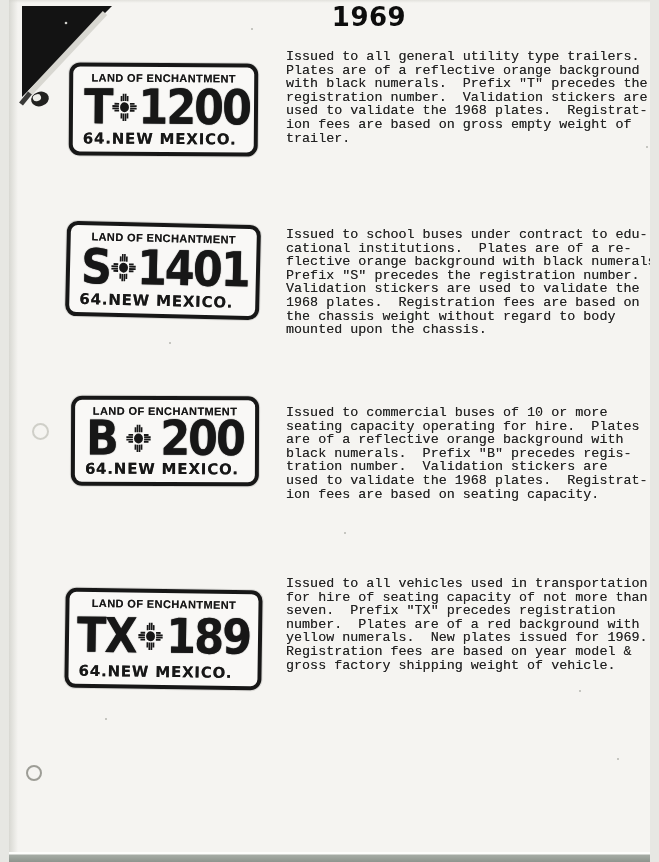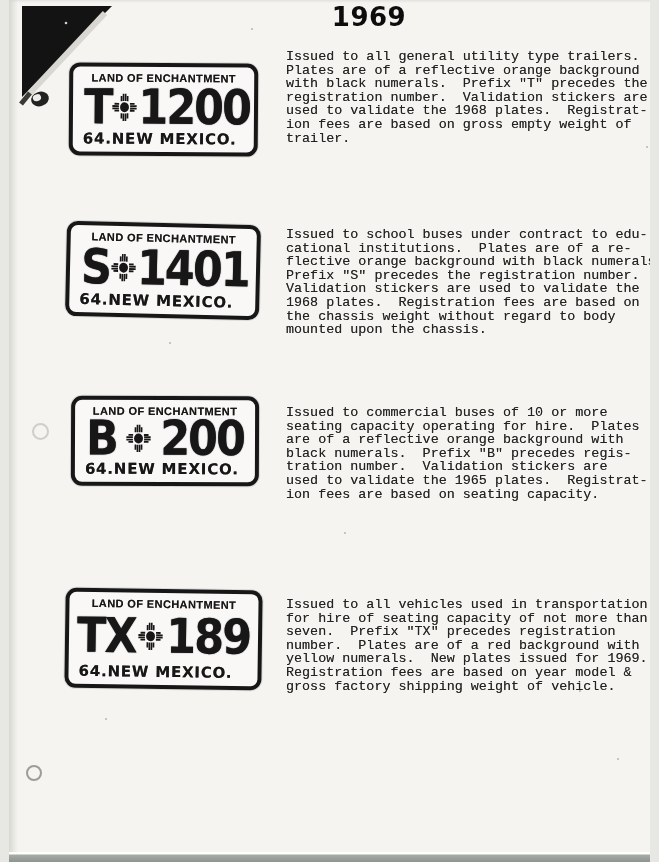--- a/index.html
+++ b/index.html
@@ -157,39 +157,39 @@
       </svg>
       <span class="plate-char">200</span>
     </div>
     <div class="plate-bottom">64.NEW MEXICO.</div>
   </div>
   <pre class="desc" style="left:277px; top:406px">Issued to commercial buses of 10 or more
 seating capacity operating for hire.  Plates
 are of a reflective orange background with
 black numerals.  Prefix "B" precedes regis-
 tration number.  Validation stickers are
-used to validate the 1965 plates.  Registrat-
+used to validate the 1968 plates.  Registrat-
 ion fees are based on seating capacity.</pre>
 
   <div class="plate" style="left:56px; top:589px; width:197px; height:100px; transform:rotate(.8deg)">
     <div class="plate-header">LAND OF ENCHANTMENT</div>
     <div class="plate-mid" style="padding:0 8px">
       <span class="plate-char">TX</span>
       <svg class="zia" width="27" height="27" viewBox="0 0 28 28" stroke="#171717" stroke-width="1.7" fill="none">
         <circle cx="14" cy="14" r="4.6" fill="#171717" stroke="none"></circle>
         <path d="M10.8 8.4V3.6 M12.9 8.2V1.4 M15.1 8.2V1.4 M17.2 8.4V3.6"></path>
         <path d="M10.8 19.6V24.4 M12.9 19.8V26.6 M15.1 19.8V26.6 M17.2 19.6V24.4"></path>
         <path d="M8.4 10.8H3.6 M8.2 12.9H1.4 M8.2 15.1H1.4 M8.4 17.2H3.6"></path>
         <path d="M19.6 10.8H24.4 M19.8 12.9H26.6 M19.8 15.1H26.6 M19.6 17.2H24.4"></path>
       </svg>
       <span class="plate-char">189</span>
     </div>
     <div class="plate-bottom">64.NEW MEXICO.</div>
   </div>
-  <pre class="desc" style="left:277px; top:598px">Issued to all vehicles used in transportation
+  <pre class="desc" style="left:277px; top:577px">Issued to all vehicles used in transportation
 for hire of seating capacity of not more than
 seven.  Prefix "TX" precedes registration
 number.  Plates are of a red background with
 yellow numerals.  New plates issued for 1969.
 Registration fees are based on year model &amp;
 gross factory shipping weight of vehicle.</pre>
 
   <div class="edge-bottom"></div>
 </div>
 

